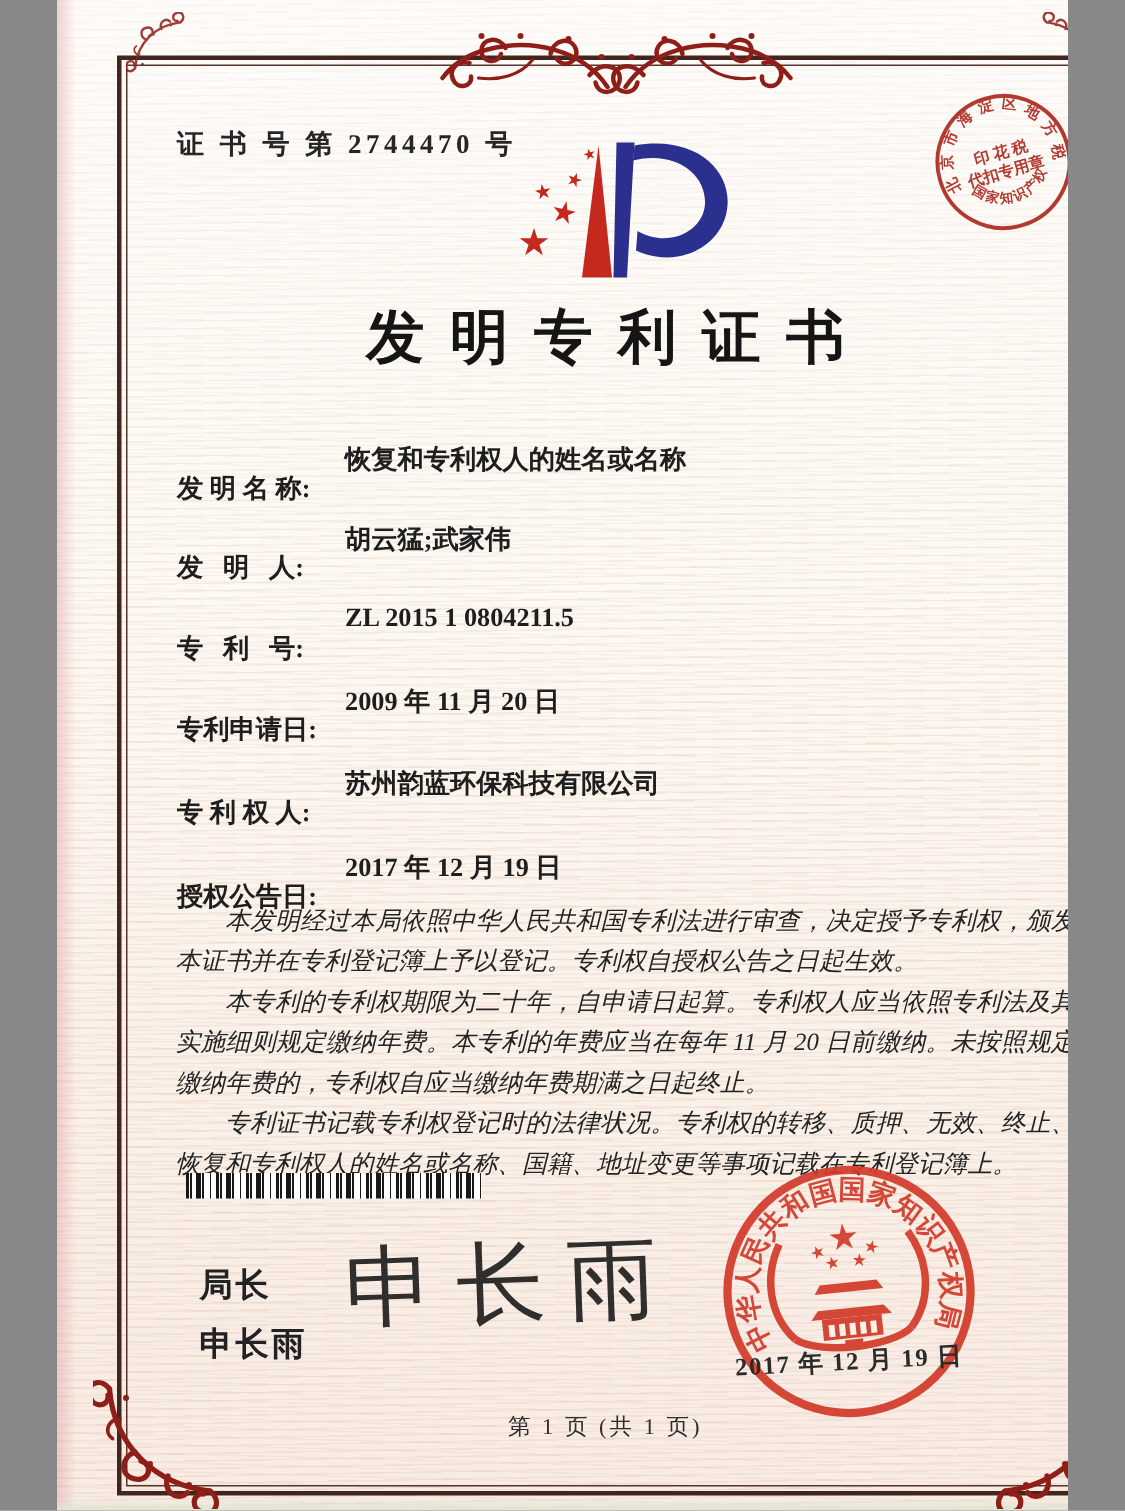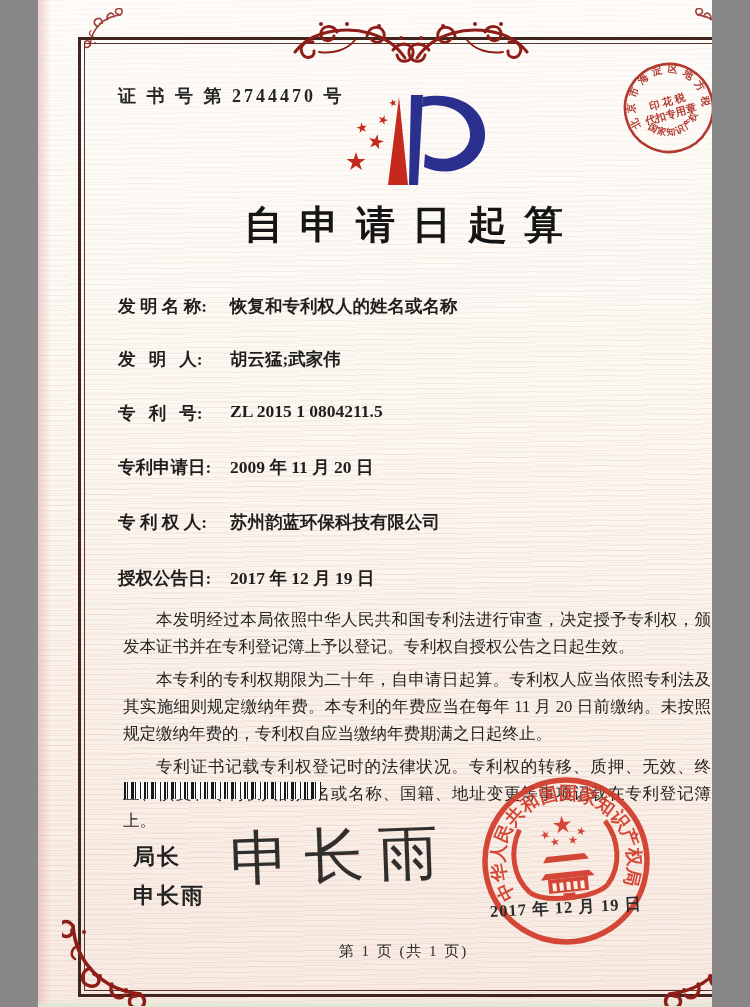--- a/index.html
+++ b/index.html
@@ -17,24 +17,24 @@
   .edge-bottom{position:absolute;left:0;bottom:0;width:100%;height:8px;
     background:linear-gradient(0deg, #dfe6d2, rgba(223,230,210,0));}
   .frame{position:absolute;left:40px;top:37px;width:651px;height:954px;
     border:3px solid #40261e;}
   .frame-inner{position:absolute;left:3px;top:3px;right:3px;bottom:3px;border:1px solid #56352a;}
   .abs{position:absolute;}
   .certno{left:80px;top:84px;font-size:18px;letter-spacing:3px;color:#262626;font-weight:600;}
   .title{left:40px;top:198px;width:651px;text-align:center;font-size:39px;font-weight:700;
     letter-spacing:17px;color:#151515;text-indent:17px;}
   .field{left:80px;width:600px;display:flex;font-size:17.5px;color:#1e1e1e;font-weight:600;}
-  .field .lab{width:112px;flex:0 0 112px;white-space:pre;}
+  .field .lab{width:112px;flex:0 0 112px;white-space:pre;margin-top:19px;}
   .field .val{white-space:pre;}
   .bodytext{left:79px;top:600px;width:600px;font-size:16.5px;line-height:27px;color:#242424;}
-  .bodytext p{margin:6px;text-indent:2em;text-align:justify;}
+  .bodytext p{margin:0;text-indent:2em;text-align:justify;font-style:italic;}
   .barcode{left:86px;top:782px;width:197px;height:17px;
     background:repeating-linear-gradient(90deg,
       #181818 0 2px, #fdfdfd 2px 3px, #181818 3px 4px, #fdfdfd 4px 7px,
       #181818 7px 10px, #fdfdfd 10px 11px, #181818 11px 12px, #fdfdfd 12px 16px,
       #181818 16px 17px, #fdfdfd 17px 20px);}
   .signer{left:87px;top:842px;font-size:22px;color:#222;font-weight:700;margin-left:8px;}
   .signer div{margin-bottom:9px;letter-spacing:2px;}
   .sig-script{left:192px;top:816px;font-size:60px;letter-spacing:14px;color:#1b1b1b;
     transform:rotate(-2deg);font-weight:400;opacity:.9;}
   .seal-date{left:452px;top:897px;font-size:16.5px;letter-spacing:1px;color:#2b2b2b;
@@ -127,21 +127,21 @@
     <path d="M87,7 C126,0 151,22 149,47 C147,74 116,90 88,77 L89,64 C110,76 133,64 134,46 C135,26 114,10 86,17 Z" fill="#2b2f8e"></path>
     <g fill="#c5281c">
       <use href="#star5" transform="translate(20,72) scale(10)"></use>
       <use href="#star5" transform="translate(40,52) scale(8) rotate(12)"></use>
       <use href="#star5" transform="translate(26,38) scale(5.5) rotate(-10)"></use>
       <use href="#star5" transform="translate(47,30) scale(5) rotate(20)"></use>
       <use href="#star5" transform="translate(57,13) scale(4) rotate(-15)"></use>
     </g>
   </svg>
 
-  <div class="abs title">自申请日起算</div>
+  <div class="abs title">发明专利证书</div>
 
   <div class="abs field" style="top:294px">
     <span class="lab">发 明 名 称:</span>
     <span class="val">恢复和专利权人的姓名或名称</span>
   </div>
   <div class="abs field" style="top:347px">
     <span class="lab">发   明   人:</span>
     <span class="val">胡云猛;武家伟</span>
   </div>
   <div class="abs field" style="top:401px">

